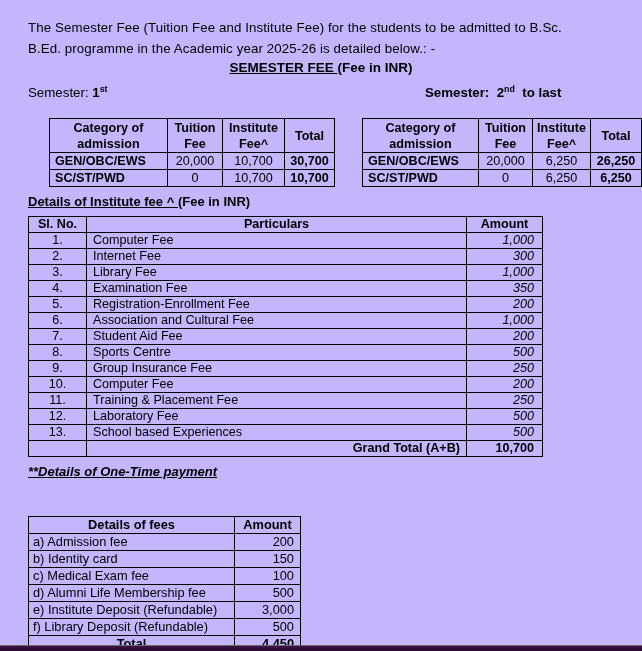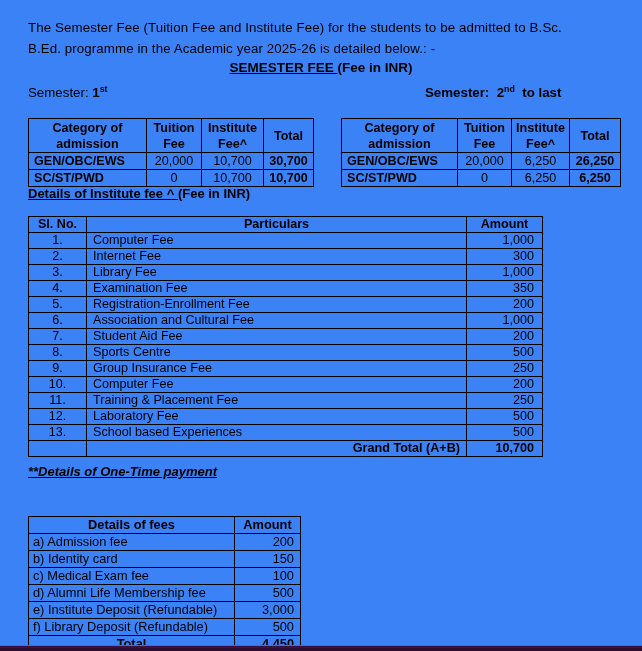--- a/index.html
+++ b/index.html
@@ -11,21 +11,21 @@
     width: 642px; height: 651px;
     position: relative;
     font-family: "Liberation Sans", sans-serif;
     color: #000000;
     overflow: hidden;
   }
   .page {
     position: absolute;
     left: 0; top: 0;
     width: 642px; height: 645px;
-    background: #3b82f6;
+    background: #c4b5fd;
     padding: 0;
   }
   .bottom-bar {
     position: absolute;
     left: 0; top: 645px;
     width: 642px; height: 6px;
     background: #3a1040;
     border-top: 1px solid #6b6b6b;
   }
   .bottom-bar .bar-inner {
@@ -81,20 +81,21 @@
     border: 1px solid #000000;
     padding: 0 4px;
     font-weight: normal;
     white-space: nowrap;
   }
 
   
   .summary-table {
     position: absolute;
     table-layout: fixed;
+    margin-left: 21px;
   }
   #summary-table-1 { left: 28px; top: 118px; width: 285px; }
   #summary-table-2 { left: 341px; top: 118px; width: 279px; }
   .summary-table th {
     font-weight: bold;
     text-align: center;
     height: 17px;
     line-height: 16px;
     font-size: 12.6px;
   }
@@ -104,21 +105,21 @@
     padding: 0 2px;
   }
   .summary-table td { height: 17px; line-height: 16px; }
   .summary-table .cat { font-weight: bold; text-align: left; padding-left: 5px; }
   .summary-table .num { text-align: center; }
   .summary-table .tot { text-align: center; font-weight: bold; }
 
   
   .details-head {
     position: absolute;
-    left: 28px; top: 186px;
+    left: 28px; top: 194px;
     font-size: 13px;
     font-weight: bold;
   }
   .details-head .u { text-decoration: underline; }
 
   
   #institute-fee-table {
     position: absolute;
     left: 28px; top: 216px;
     width: 514px;
@@ -129,21 +130,21 @@
   #institute-fee-table col.c-amt    { width: 76px; }
   #institute-fee-table th,
   #institute-fee-table td {
     height: 16px;
     line-height: 15px;
     font-size: 12.6px;
   }
   #institute-fee-table th { font-weight: bold; text-align: center; }
   #institute-fee-table td.sl   { text-align: center; }
   #institute-fee-table td.part { text-align: left; padding-left: 6px; }
-  #institute-fee-table td.amt  { text-align: right; padding-right: 8px; }
+  #institute-fee-table td.amt  { text-align: right; padding-right: 8px; font-style: italic; }
   #institute-fee-table td.part-right {
     text-align: right; padding-right: 6px; font-weight: bold;
   }
   #institute-fee-table td.part-bold { text-align: left; padding-left: 6px; font-weight: bold; }
   #institute-fee-table td.amt-bold { text-align: right; padding-right: 8px; font-weight: bold; }
 
   
   .onetime-head {
     position: absolute;
     left: 28px; top: 464px;

